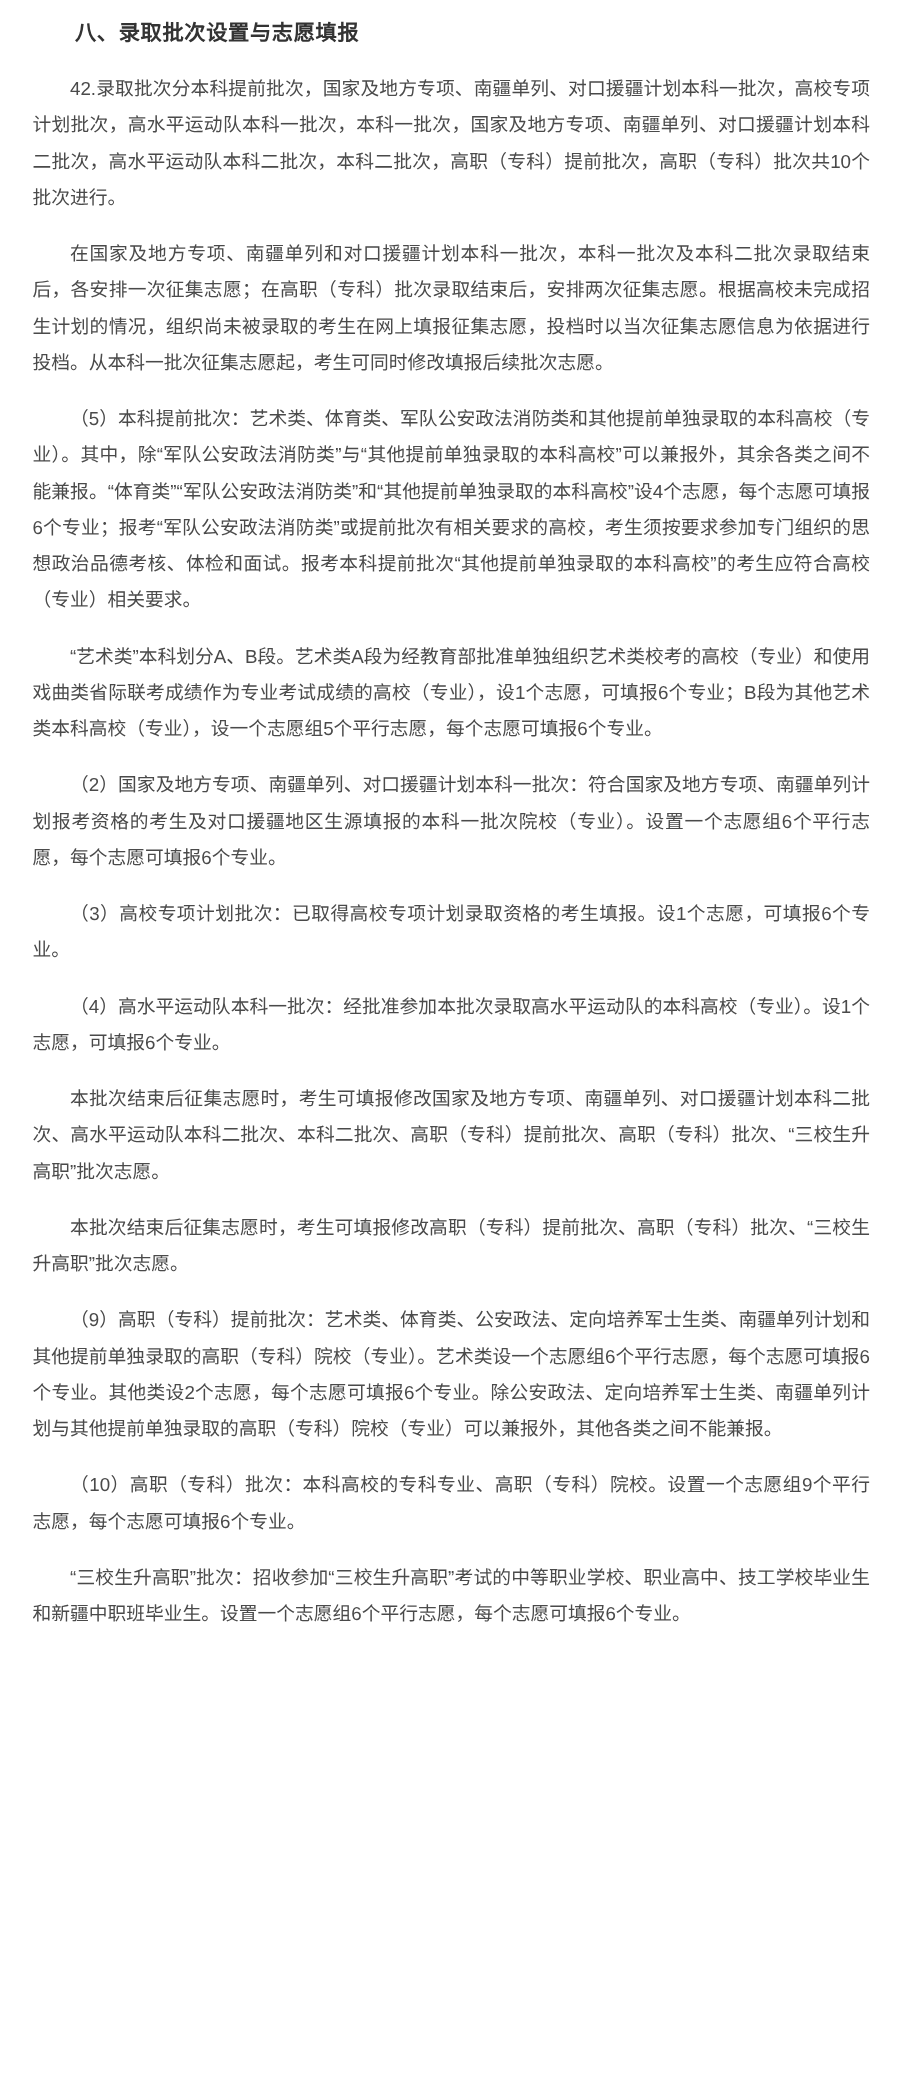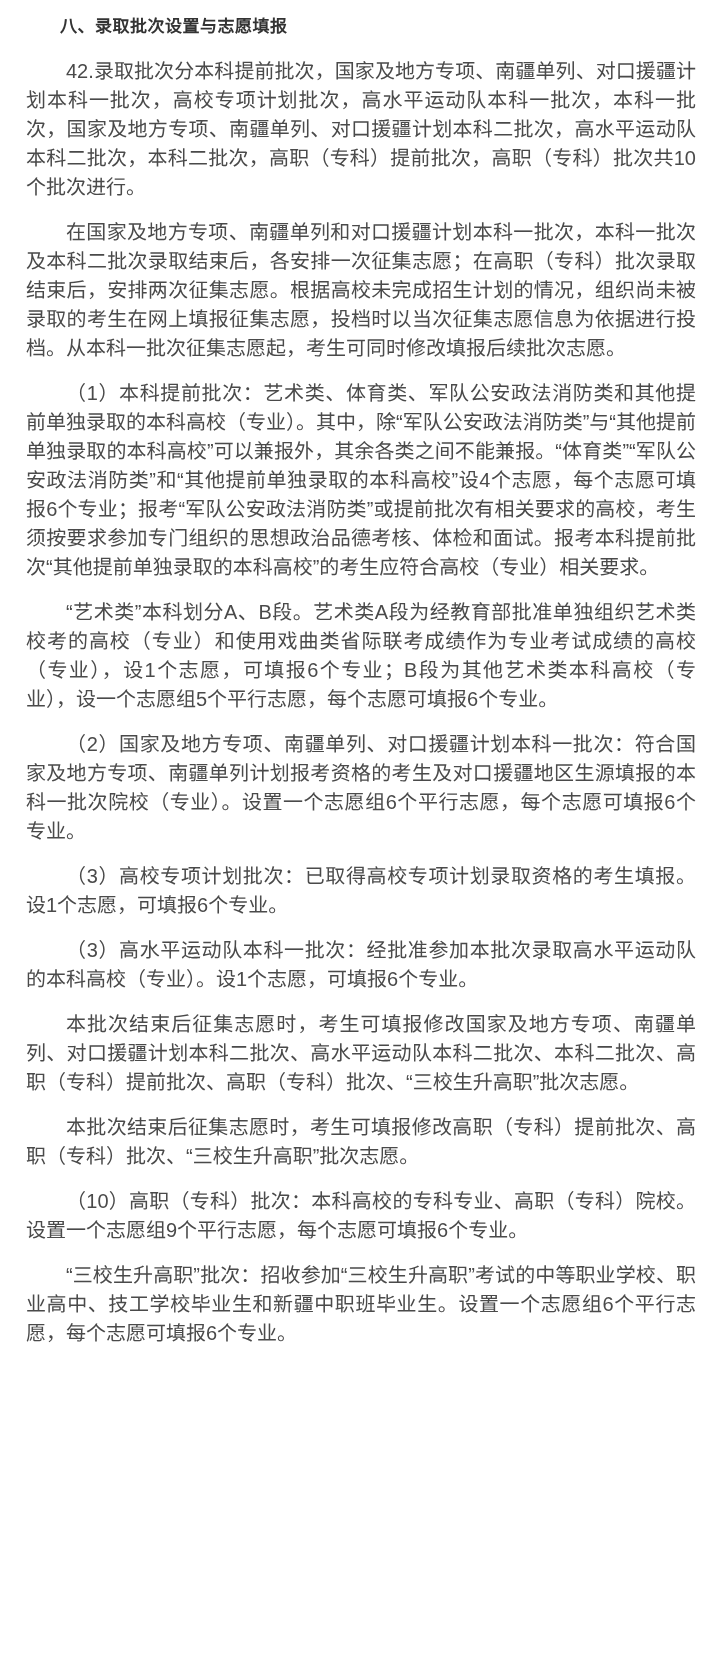--- a/index.html
+++ b/index.html
@@ -21,37 +21,38 @@
     margin: 0;
     font-size: 17px;
     font-weight: 700;
     color: #333333;
     line-height: 29px;
     text-indent: 2em;
     letter-spacing: 0.5px;
   }
   .para {
     margin: 16px 0 0 0;
-    font-size: 20px;
+    font-size: 15px;
     color: #4a4a4a;
     line-height: 29px;
     text-indent: 2em;
     text-align: justify;
     word-break: break-all;
   }
 </style>
 </head>
 <body>
 
 <div class="doc">
   <h2 class="section-heading">八、录取批次设置与志愿填报</h2>
   <p class="para">42.录取批次分本科提前批次，国家及地方专项、南疆单列、对口援疆计划本科一批次，高校专项计划批次，高水平运动队本科一批次，本科一批次，国家及地方专项、南疆单列、对口援疆计划本科二批次，高水平运动队本科二批次，本科二批次，高职（专科）提前批次，高职（专科）批次共10个批次进行。</p>
   <p class="para">在国家及地方专项、南疆单列和对口援疆计划本科一批次，本科一批次及本科二批次录取结束后，各安排一次征集志愿；在高职（专科）批次录取结束后，安排两次征集志愿。根据高校未完成招生计划的情况，组织尚未被录取的考生在网上填报征集志愿，投档时以当次征集志愿信息为依据进行投档。从本科一批次征集志愿起，考生可同时修改填报后续批次志愿。</p>
-  <p class="para">（1）本科提前批次：艺术类、体育类、军队公安政法消防类和其他提前单独录取的本科高校（专业）。其中，除“军队公安政法消防类”与“其他提前单独录取的本科高校”可以兼报外，其余各类之间不能兼报。“体育类”“军队公安政法消防类”和“其他提前单独录取的本科高校”设4个志愿，每个志愿可填报6个专业；报考“军队公安政法消防类”或提前批次有相关要求的高校，考生须按要求参加专门组织的思想政治品德考核、体检和面试。报考本科提前批次“其他提前单独录取的本科高校”的考生应符合高校（专业）相关要求。</p>
+  <p class="para">（5）本科提前批次：艺术类、体育类、军队公安政法消防类和其他提前单独录取的本科高校（专业）。其中，除“军队公安政法消防类”与“其他提前单独录取的本科高校”可以兼报外，其余各类之间不能兼报。“体育类”“军队公安政法消防类”和“其他提前单独录取的本科高校”设4个志愿，每个志愿可填报6个专业；报考“军队公安政法消防类”或提前批次有相关要求的高校，考生须按要求参加专门组织的思想政治品德考核、体检和面试。报考本科提前批次“其他提前单独录取的本科高校”的考生应符合高校（专业）相关要求。</p>
   <p class="para">“艺术类”本科划分A、B段。艺术类A段为经教育部批准单独组织艺术类校考的高校（专业）和使用戏曲类省际联考成绩作为专业考试成绩的高校（专业），设1个志愿，可填报6个专业；B段为其他艺术类本科高校（专业），设一个志愿组5个平行志愿，每个志愿可填报6个专业。</p>
   <p class="para">（2）国家及地方专项、南疆单列、对口援疆计划本科一批次：符合国家及地方专项、南疆单列计划报考资格的考生及对口援疆地区生源填报的本科一批次院校（专业）。设置一个志愿组6个平行志愿，每个志愿可填报6个专业。</p>
   <p class="para">（3）高校专项计划批次：已取得高校专项计划录取资格的考生填报。设1个志愿，可填报6个专业。</p>
-  <p class="para">（3）高水平运动队本科一批次：经批准参加本批次录取高水平运动队的本科高校（专业）。设1个志愿，可填报6个专业。</p>
+  <p class="para">（4）高水平运动队本科一批次：经批准参加本批次录取高水平运动队的本科高校（专业）。设1个志愿，可填报6个专业。</p>
   <p class="para">本批次结束后征集志愿时，考生可填报修改国家及地方专项、南疆单列、对口援疆计划本科二批次、高水平运动队本科二批次、本科二批次、高职（专科）提前批次、高职（专科）批次、“三校生升高职”批次志愿。</p>
   <p class="para">本批次结束后征集志愿时，考生可填报修改高职（专科）提前批次、高职（专科）批次、“三校生升高职”批次志愿。</p>
+  <p class="para">（9）高职（专科）提前批次：艺术类、体育类、公安政法、定向培养军士生类、南疆单列计划和其他提前单独录取的高职（专科）院校（专业）。艺术类设一个志愿组6个平行志愿，每个志愿可填报6个专业。其他类设2个志愿，每个志愿可填报6个专业。除公安政法、定向培养军士生类、南疆单列计划与其他提前单独录取的高职（专科）院校（专业）可以兼报外，其他各类之间不能兼报。</p>
   <p class="para">（10）高职（专科）批次：本科高校的专科专业、高职（专科）院校。设置一个志愿组9个平行志愿，每个志愿可填报6个专业。</p>
   <p class="para">“三校生升高职”批次：招收参加“三校生升高职”考试的中等职业学校、职业高中、技工学校毕业生和新疆中职班毕业生。设置一个志愿组6个平行志愿，每个志愿可填报6个专业。</p>
 </div>
 
 </body></html>

